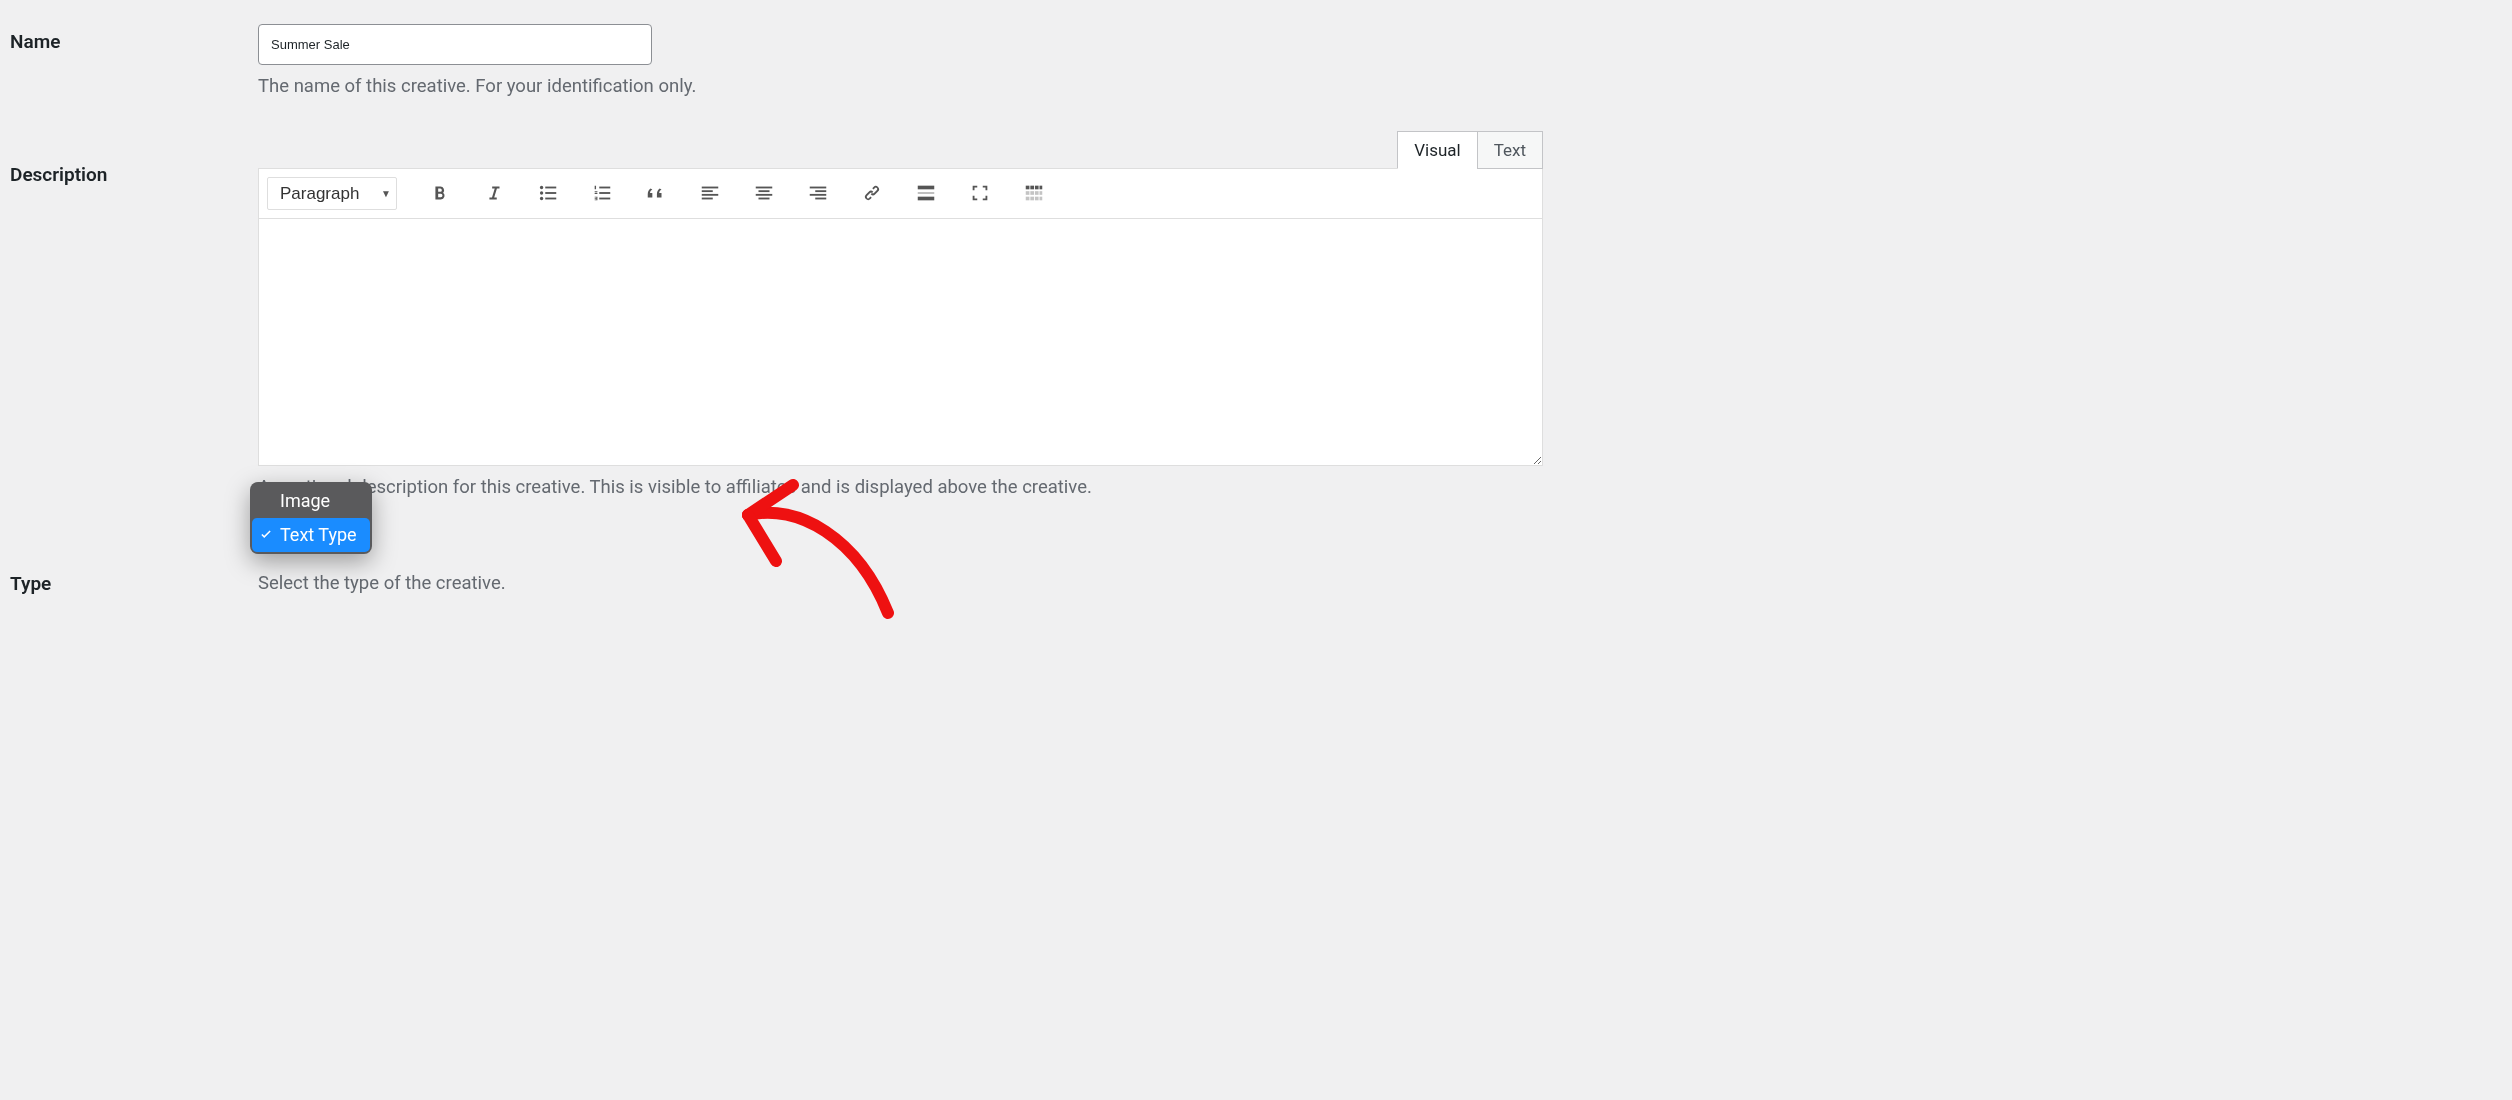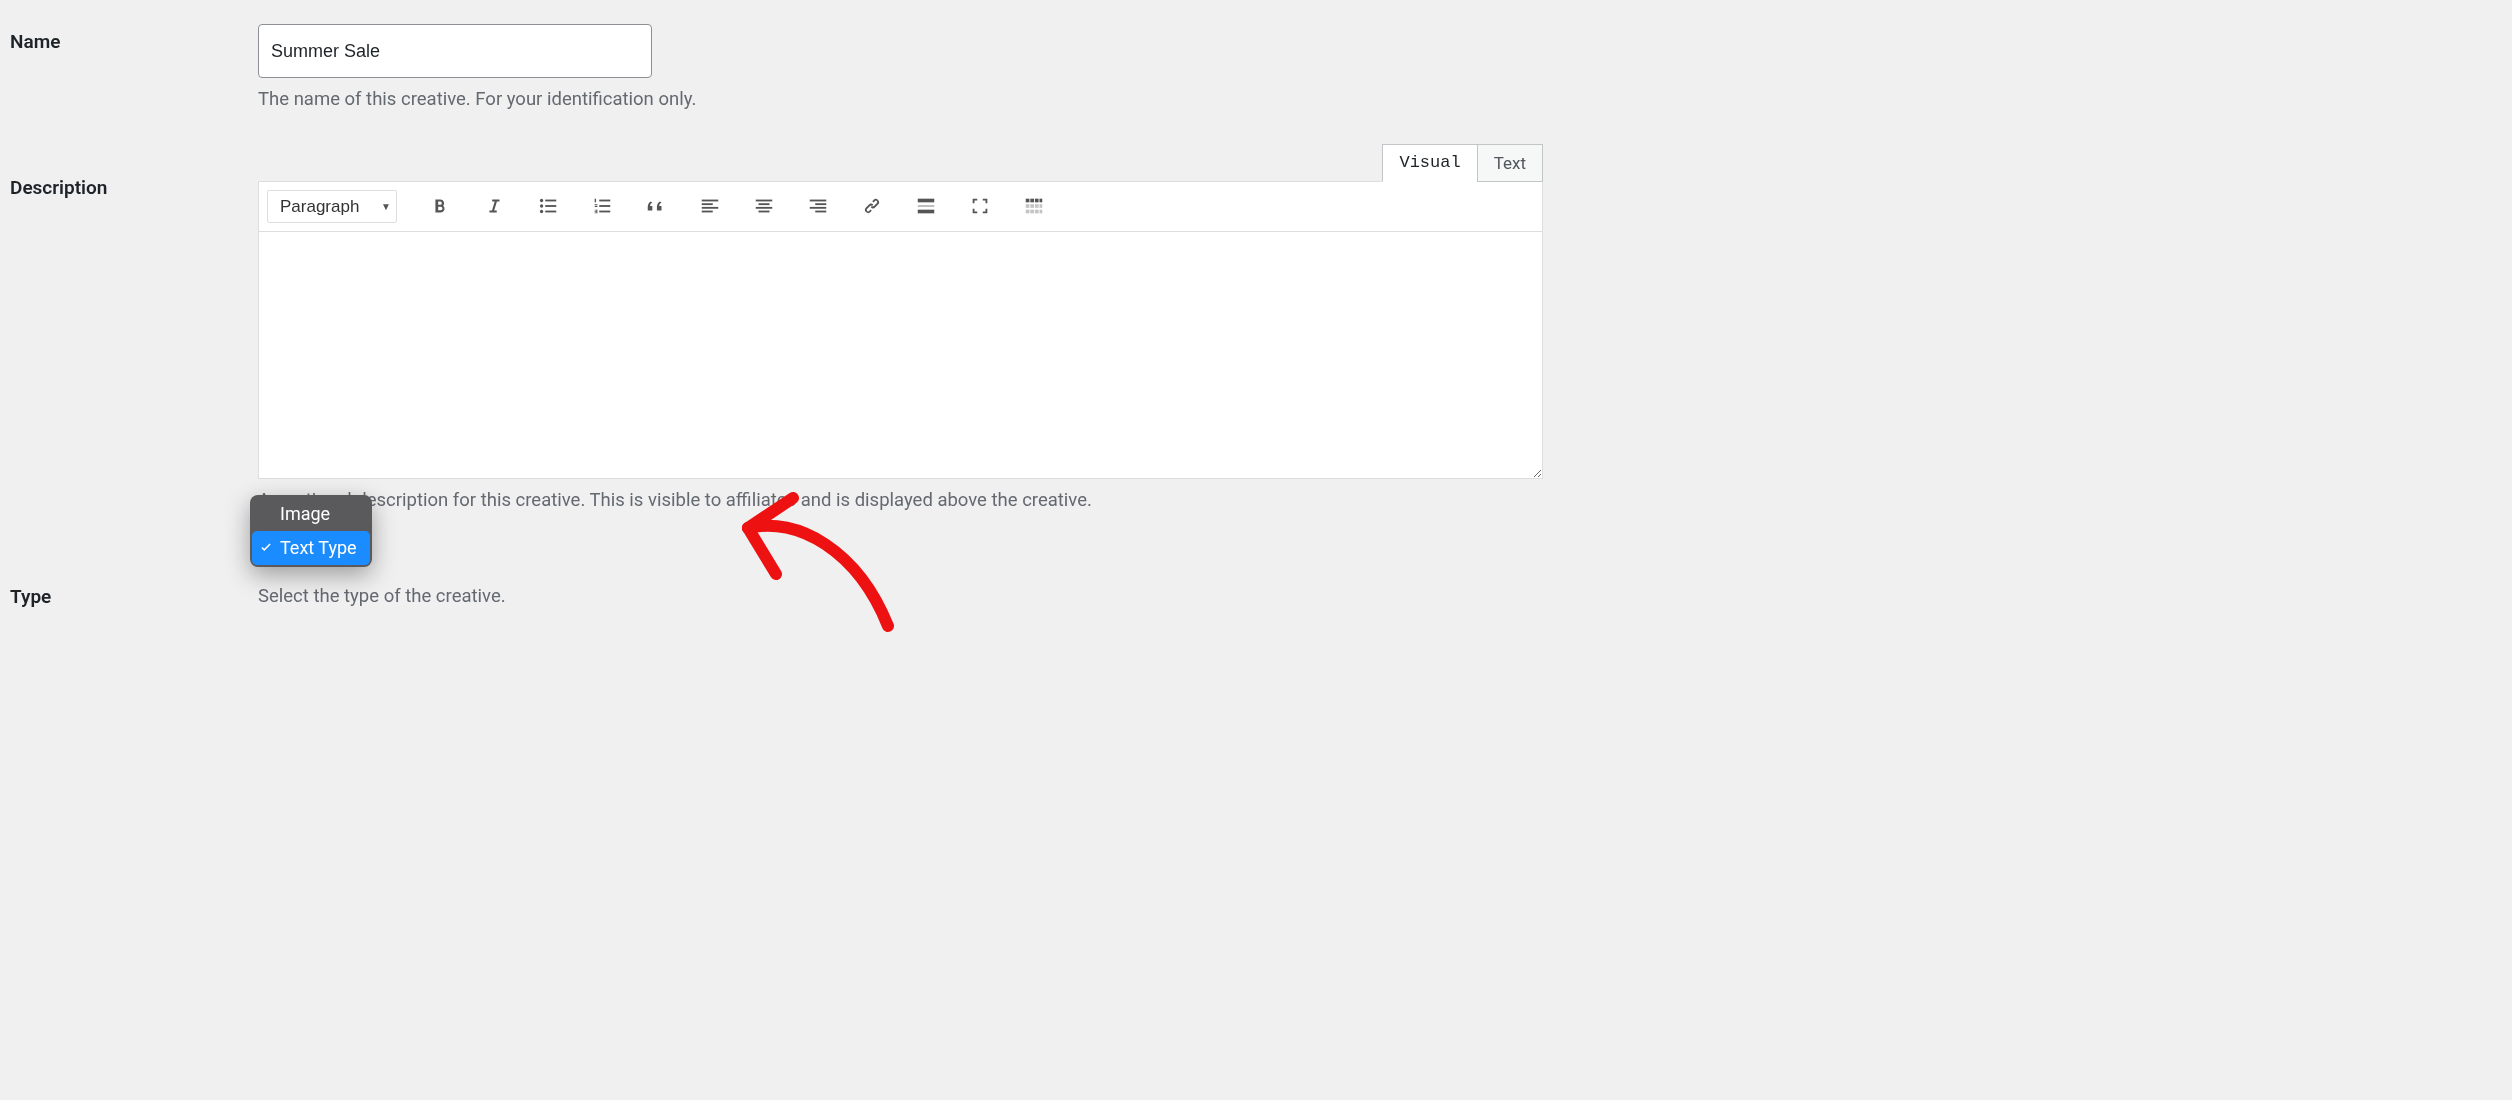--- a/index.html
+++ b/index.html
@@ -45,25 +45,25 @@
   }
   .helper{
     color:var(--muted);
     font-size:18.5px;
     margin-top:8px;
     line-height:1.5;
   }
   
   input.text-input{
     width:394px;
-    height:54px;
+    height:41px;
     border:1px solid var(--input-border);
     border-radius:4px;
     background:var(--white);
-    font-size:18px;
+    font-size:13px;
     padding:0 12px;
     color:var(--text);
     outline:none;
   }
   
   .tag-input{
     width:394px;
     min-height:41px;
     border:1px solid var(--input-border);
     border-radius:4px;
@@ -107,21 +107,20 @@
     background:#f6f7f7;
     font-size:17px;
     color:#50575e;
     padding:8px 16px;
     cursor:pointer;
   }
   .editor-tab.active{
     background:var(--white);
     border-bottom-color:var(--white);
     color:var(--text);
-    font-family:Liberation Mono, monospace;
   }
   .editor-tab:first-child{border-right:none;}
   .editor-toolbar{
     border:1px solid var(--border-light);
     background:var(--white);
     display:flex;
     align-items:center;
     padding:4px;
     gap:16px;
   }

